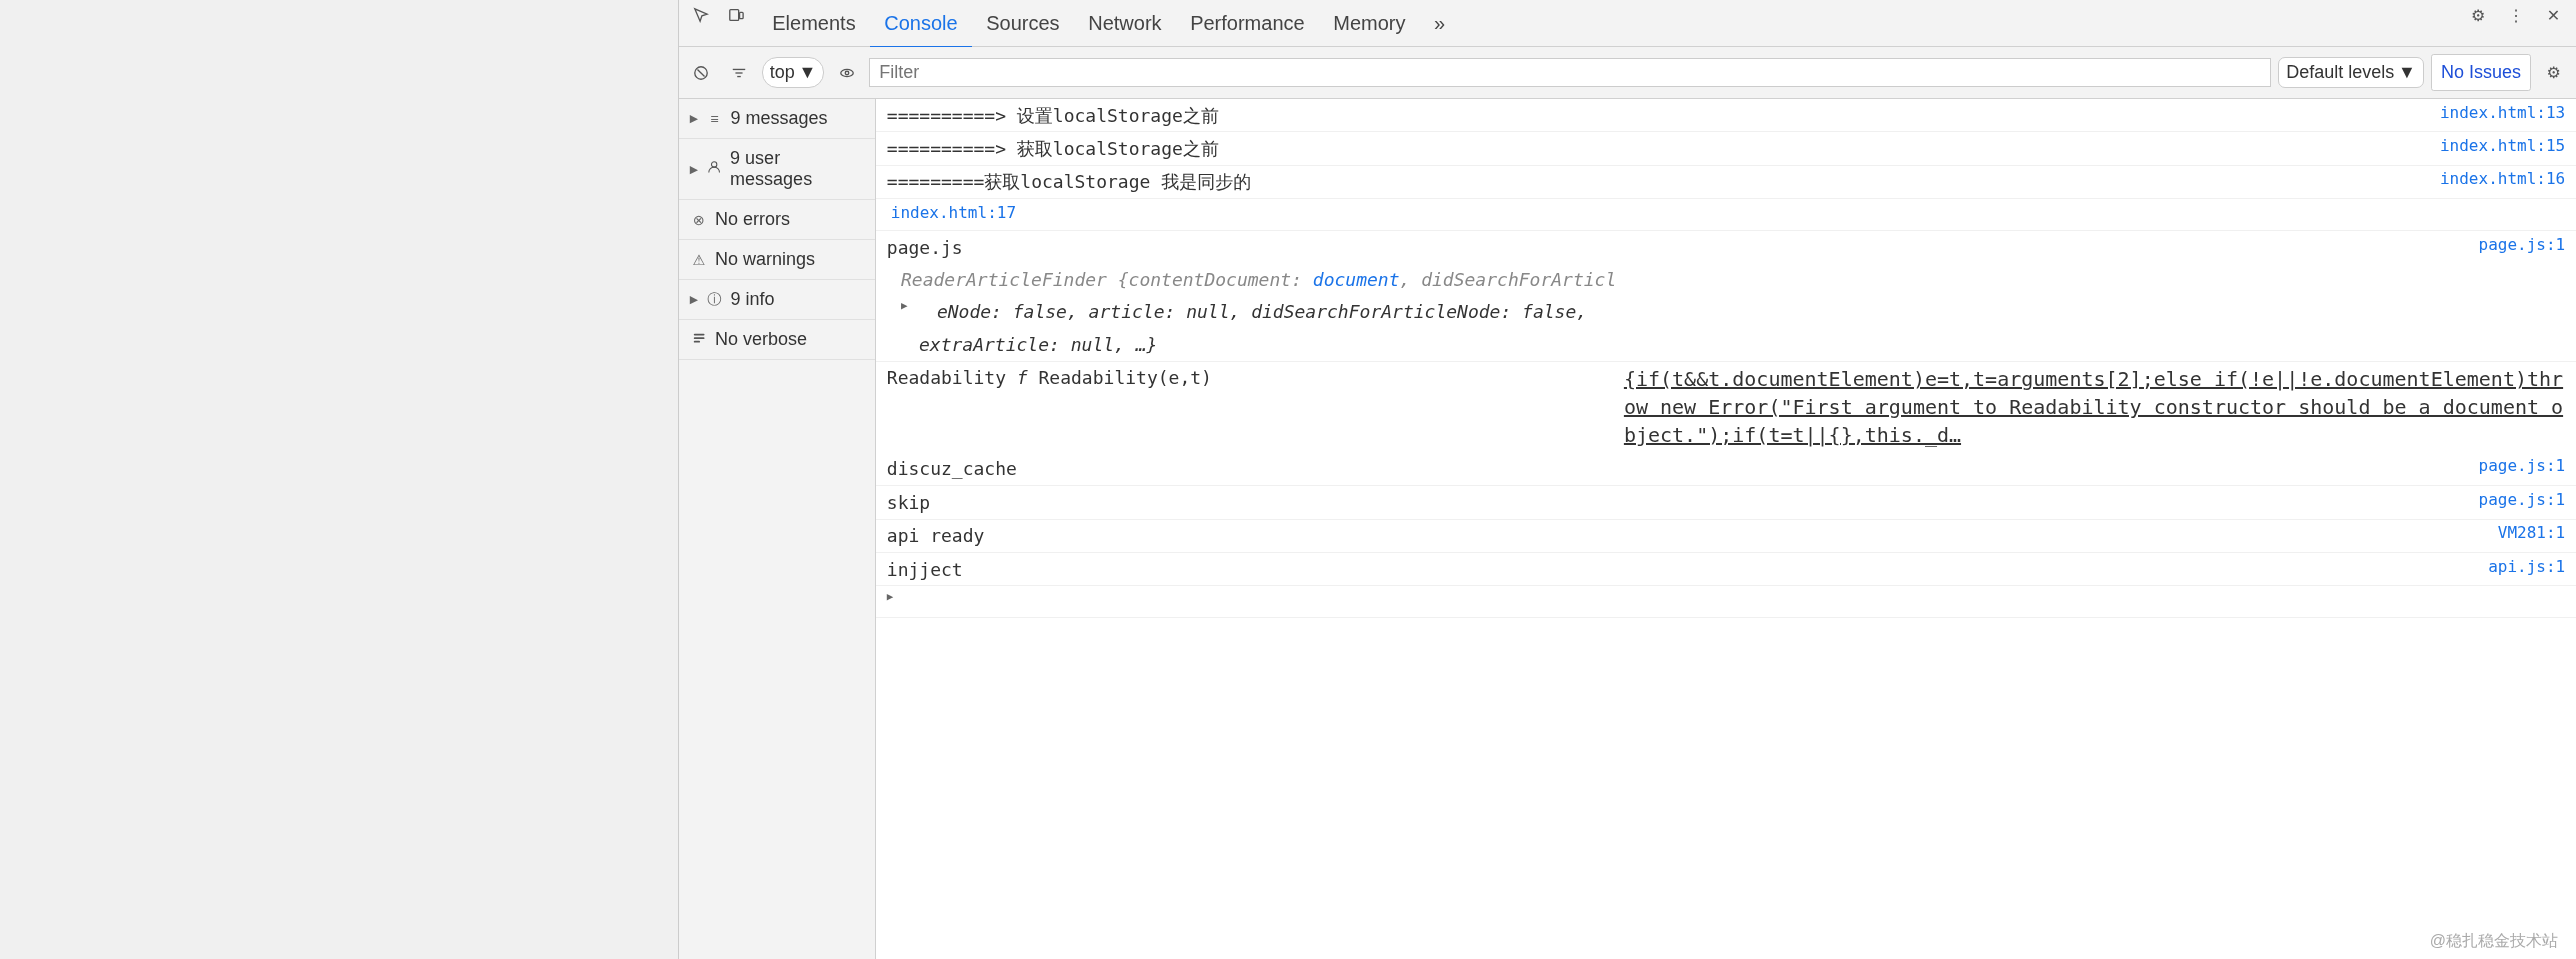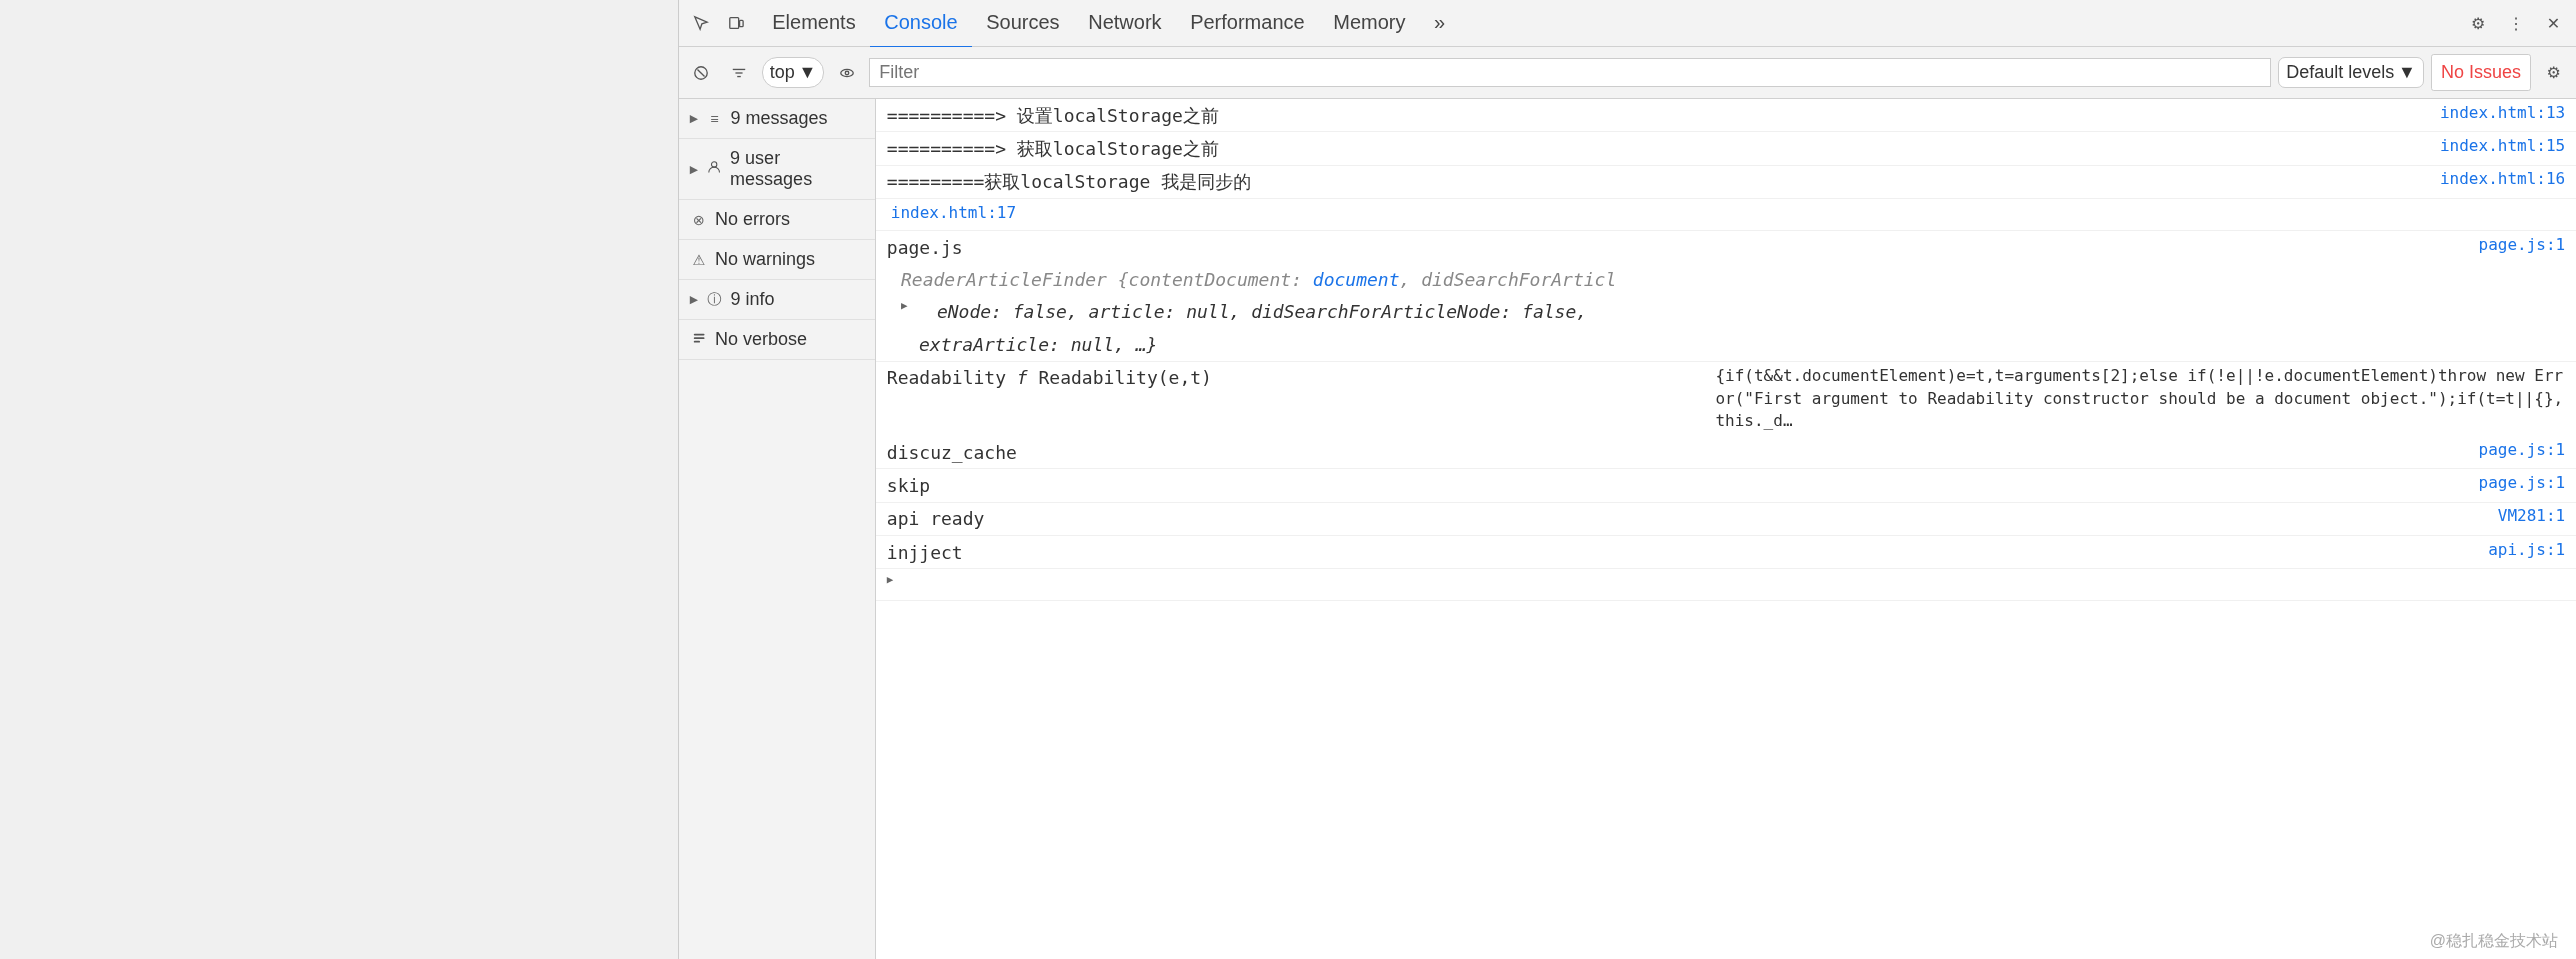--- a/index.html
+++ b/index.html
@@ -34,21 +34,21 @@
       flex-direction: column;
       border-left: 0.9px solid #ccc;
     }
 
     
     .devtools-toolbar {
       height: 47px;
       background: #f3f3f3;
       border-bottom: 0.9px solid #d0d0d0;
       display: flex;
-      align-items: center;
+      align-items: flex-start;
       padding: 0 7.2px;
       gap: 0;
       flex-shrink: 0;
     }
 
     .toolbar-icons {
       display: flex;
       align-items: center;
       gap: 3.6px;
       padding-right: 7.2px;
@@ -174,21 +174,21 @@
     }
 
     .no-issues-badge {
       display: flex;
       align-items: center;
       background: white;
       border: 0.9px solid #ccc;
       border-radius: 2.7px;
       padding: 7px 9px;
       font-size: 18px;
-      color: #ef4444;
+      color: #1d4ed8;
       white-space: nowrap;
       gap: 5.4px;
     }
 
     .console-settings-btn {
       width: 30.5px;
       height: 30.5px;
       display: flex;
       align-items: center;
       justify-content: center;
@@ -464,21 +464,21 @@
       <div class="console-line" style="padding-left: 43px;">
         <span class="content italic gray-text">extraArticle: null, …}</span>
       </div>
 
       <div class="console-line" style="border-bottom: none; padding-left: 10.8px; flex-direction: row; align-items: flex-start;">
         <div style="display:flex; width:100%;">
           <span class="content">
             <span>Readability </span><span class="italic">f</span><span> Readability(e,t)</span>
           </span>
         </div>
-        <div style="padding-left: 0; color:#333; font-size:16px; line-height:1.4; word-break:break-all;">
+        <div style="padding-left: 0; color:#333; font-size:20px; line-height:1.4; word-break:break-all;text-decoration:underline;">
           {if(t&amp;&amp;t.documentElement)e=t,t=arguments[2];else if(!e||!e.documentElement)throw new Error("First argument to Readability constructor should be a document object.");if(t=t||{},this._d…
         </div>
       </div>
 
       <div class="console-line">
         <span class="content">discuz_cache</span>
         <a class="source-link" href="#">page.js:1</a>
       </div>
 
       <div class="console-line">

